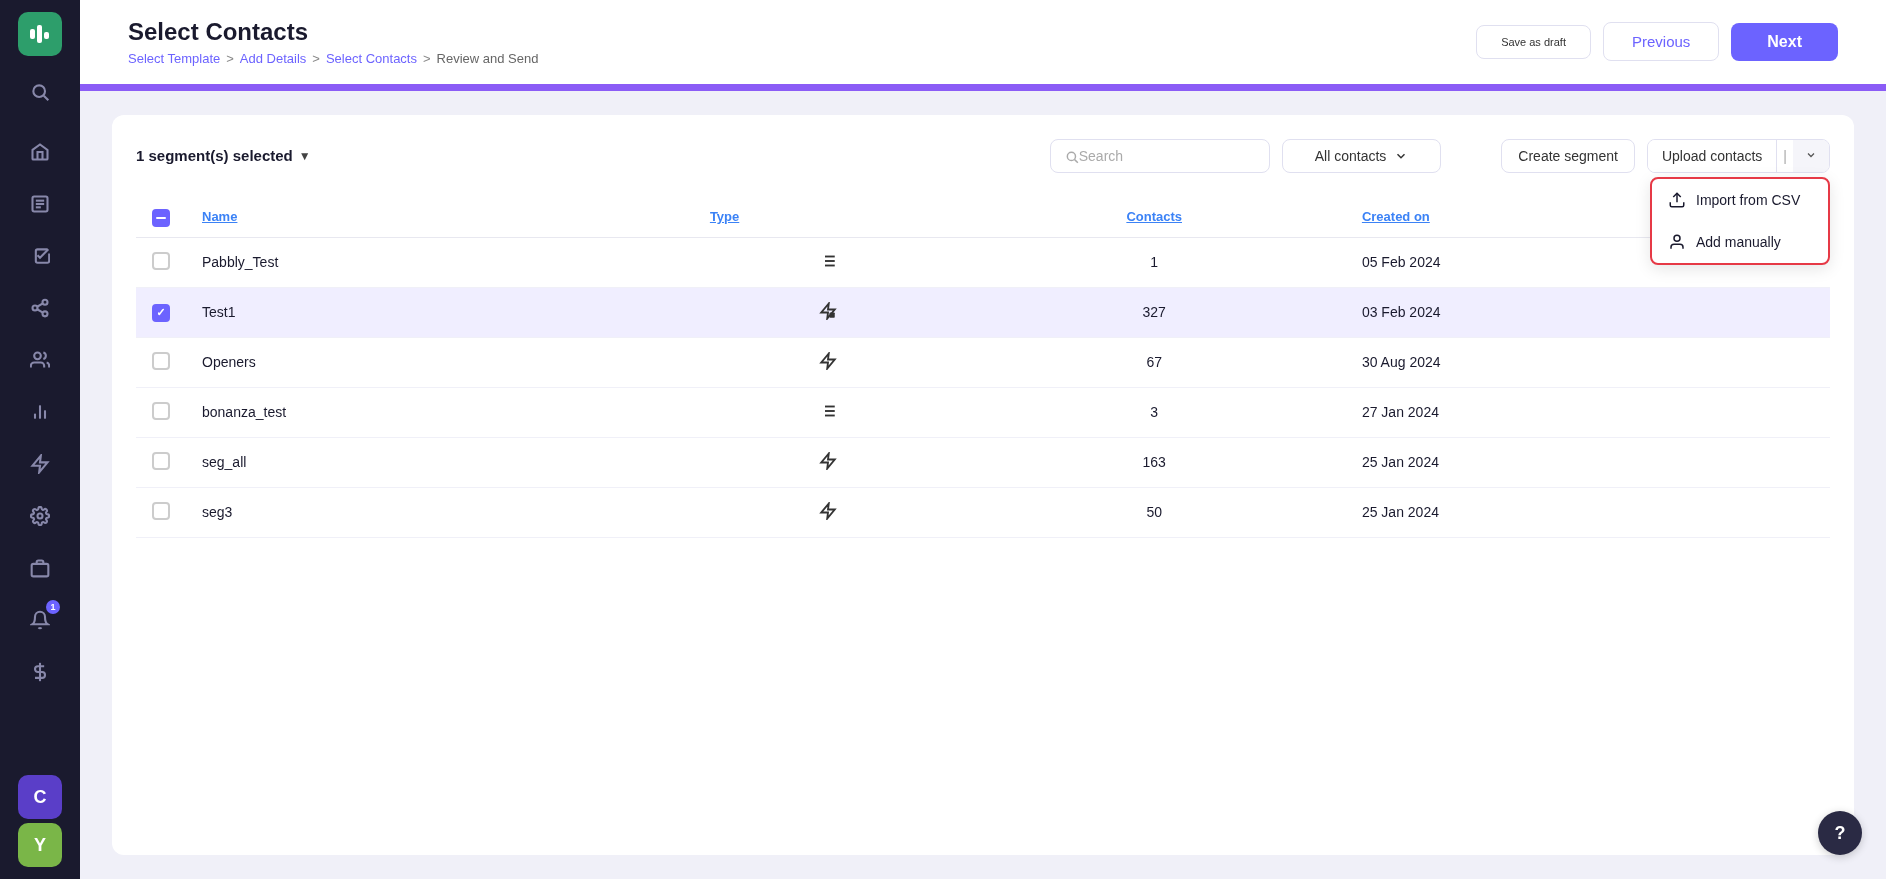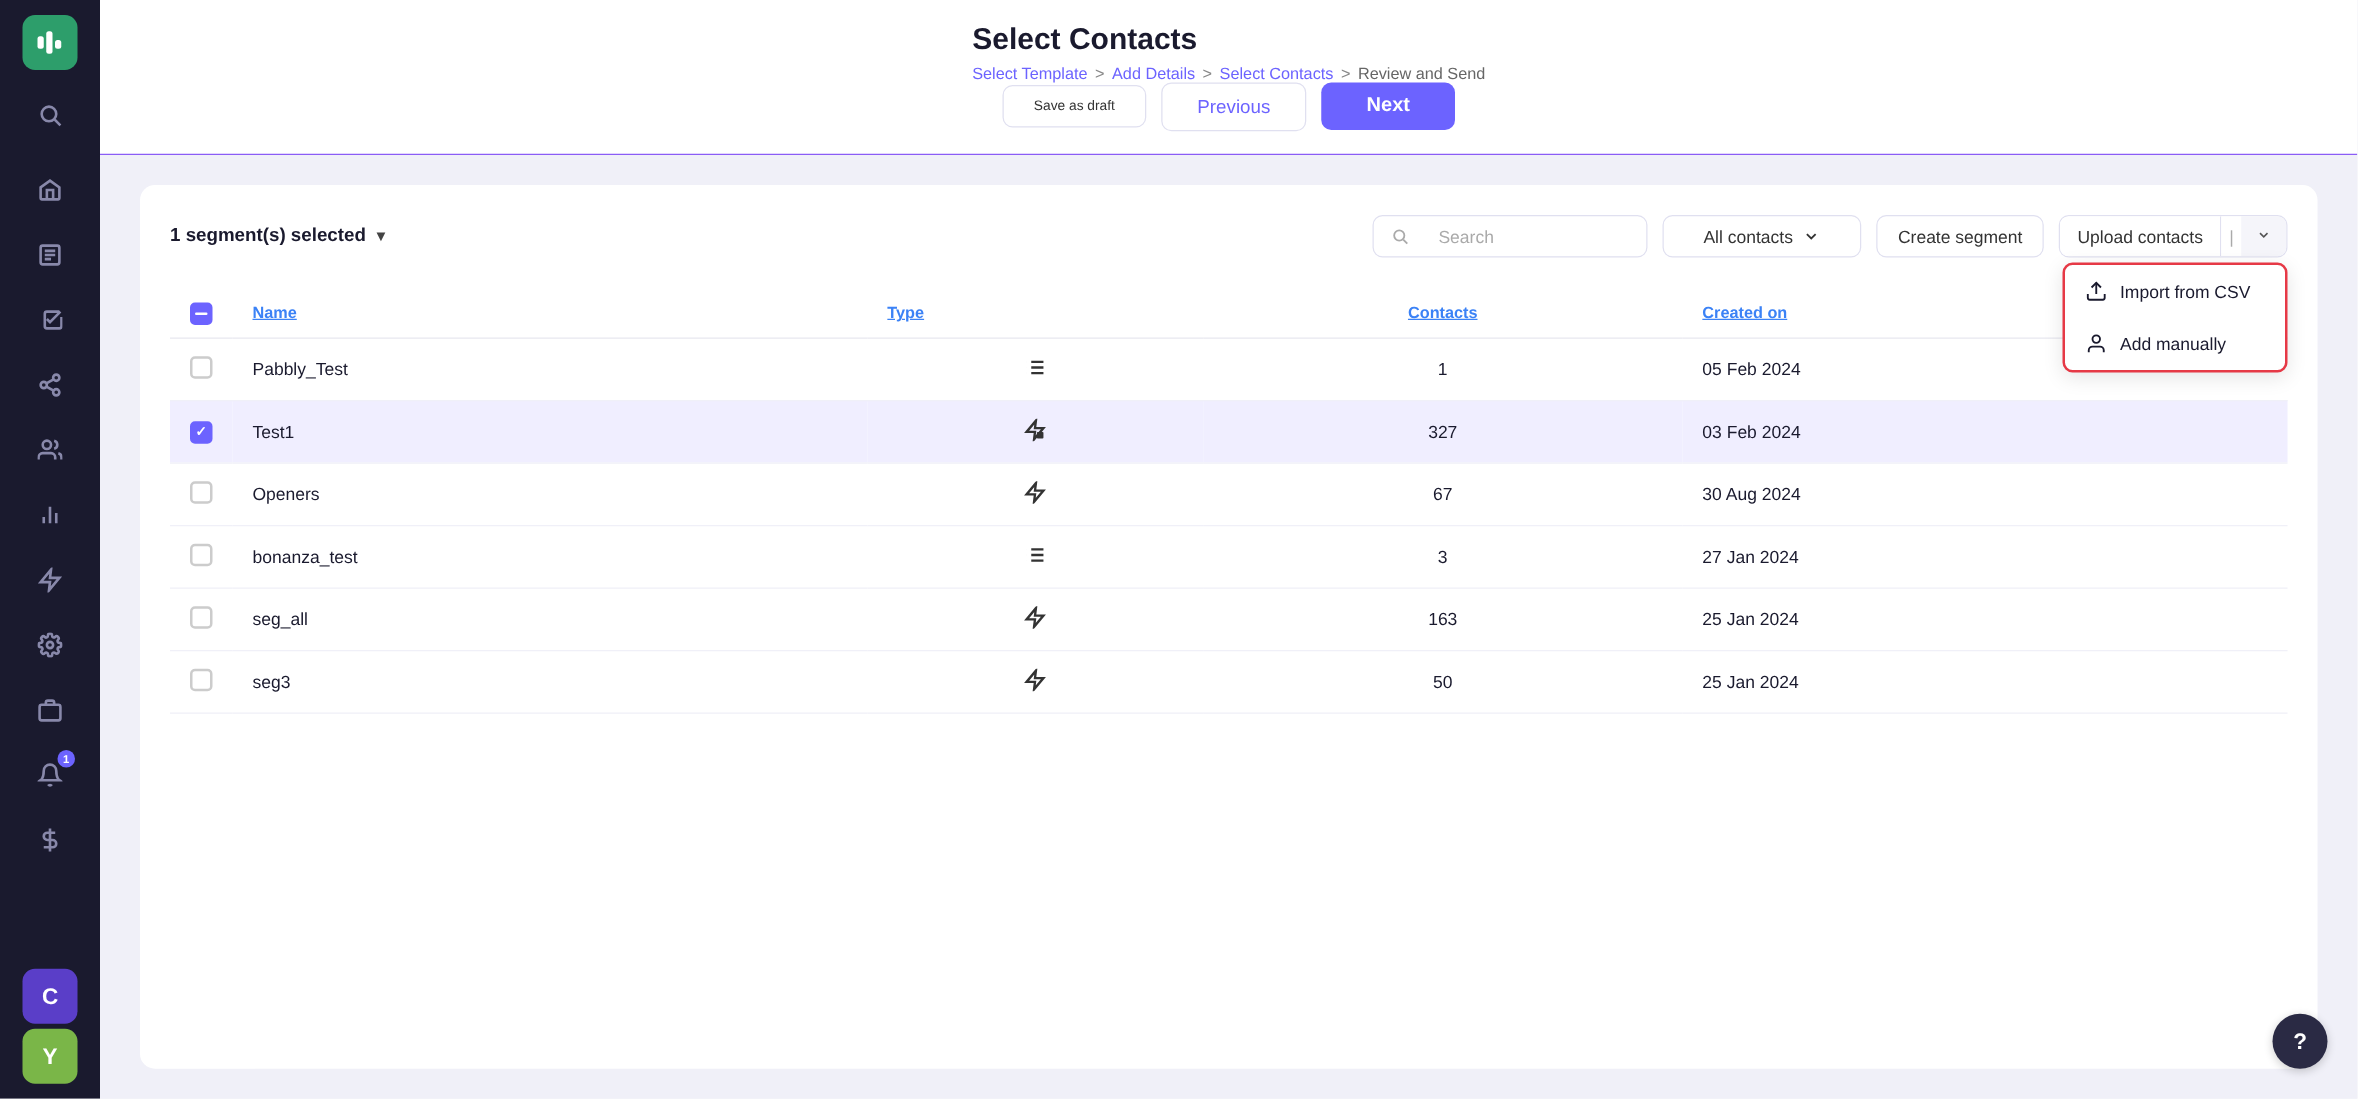--- a/index.html
+++ b/index.html
@@ -66,23 +66,22 @@
       overflow: hidden;
     }
 
     
     .header {
       background: white;
       padding: 18px 48px;
       display: flex;
       align-items: center;
       justify-content: space-between;
-      border-bottom: 1px solid #8b5cf6;
+      border-bottom: 7px solid #8b5cf6;
       flex-shrink: 0;
-      flex-direction: column;
     }
     .header-left {}
     .header-title {
       font-size: 24px;
       font-weight: 700;
       color: #1a1a2e;
       line-height: 1.2;
     }
     .breadcrumb {
       display: flex;
@@ -158,25 +157,25 @@
       gap: 6px;
       font-size: 15px;
       font-weight: 600;
       color: #1a1a2e;
       cursor: pointer;
     }
     .segments-selected .caret { color: #444; font-size: 12px; }
     .spacer { flex: 1; }
     .search-box {
       display: flex;
-      align-items: center;
+      align-items: flex-end;
       border: 1.5px solid #e0e0f0;
       border-radius: 8px;
       padding: 8px 14px;
-      gap: 24px;
+      gap: 0;
       background: white;
       min-width: 220px;
     }
     .search-box input {
       border: none;
       outline: none;
       font-size: 14px;
       color: #333;
       background: transparent;
       width: 150px;
@@ -196,20 +195,21 @@
     }
     .btn-create-segment {
       border: 1.5px solid #e0e0f0;
       background: white;
       border-radius: 8px;
       padding: 8px 16px;
       font-size: 14px;
       color: #333;
       cursor: pointer;
       font-weight: 500;
+      margin-left: 48px;
     }
 
     
     .upload-contacts-wrap { position: relative; }
     .btn-upload-contacts {
       display: flex;
       align-items: center;
       gap: 0;
       border: 1.5px solid #e0e0f0;
       background: white;

